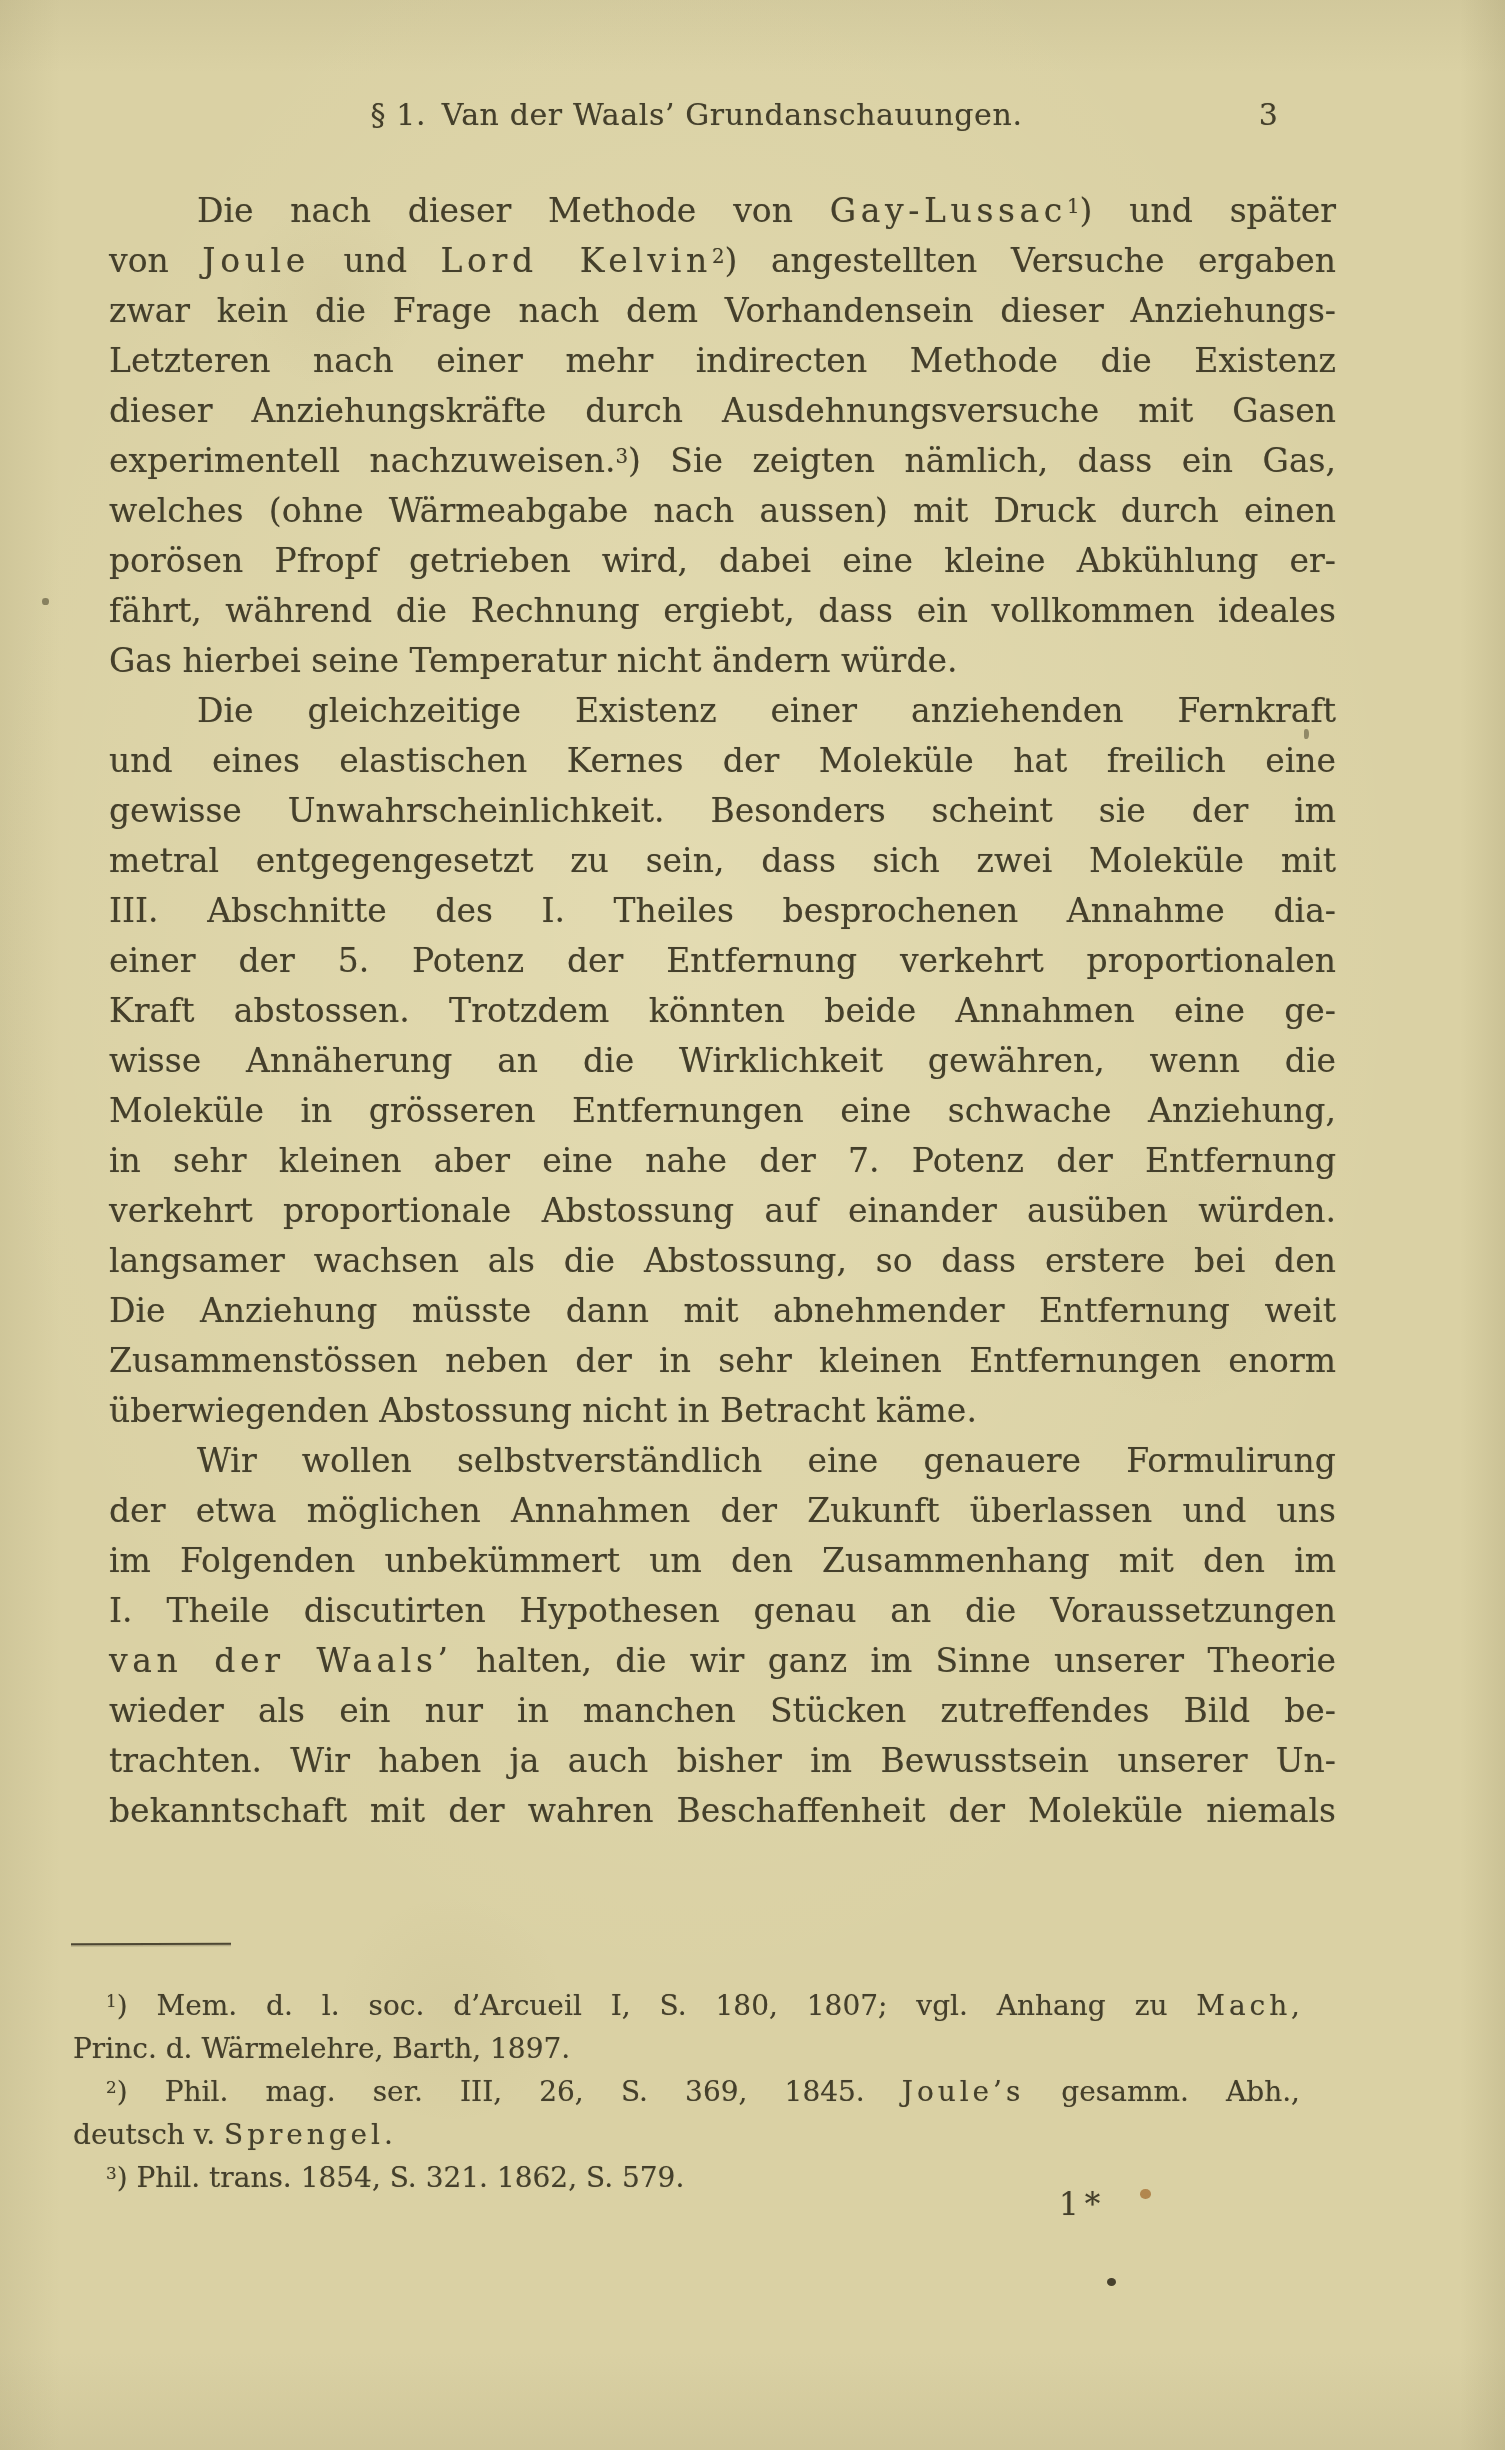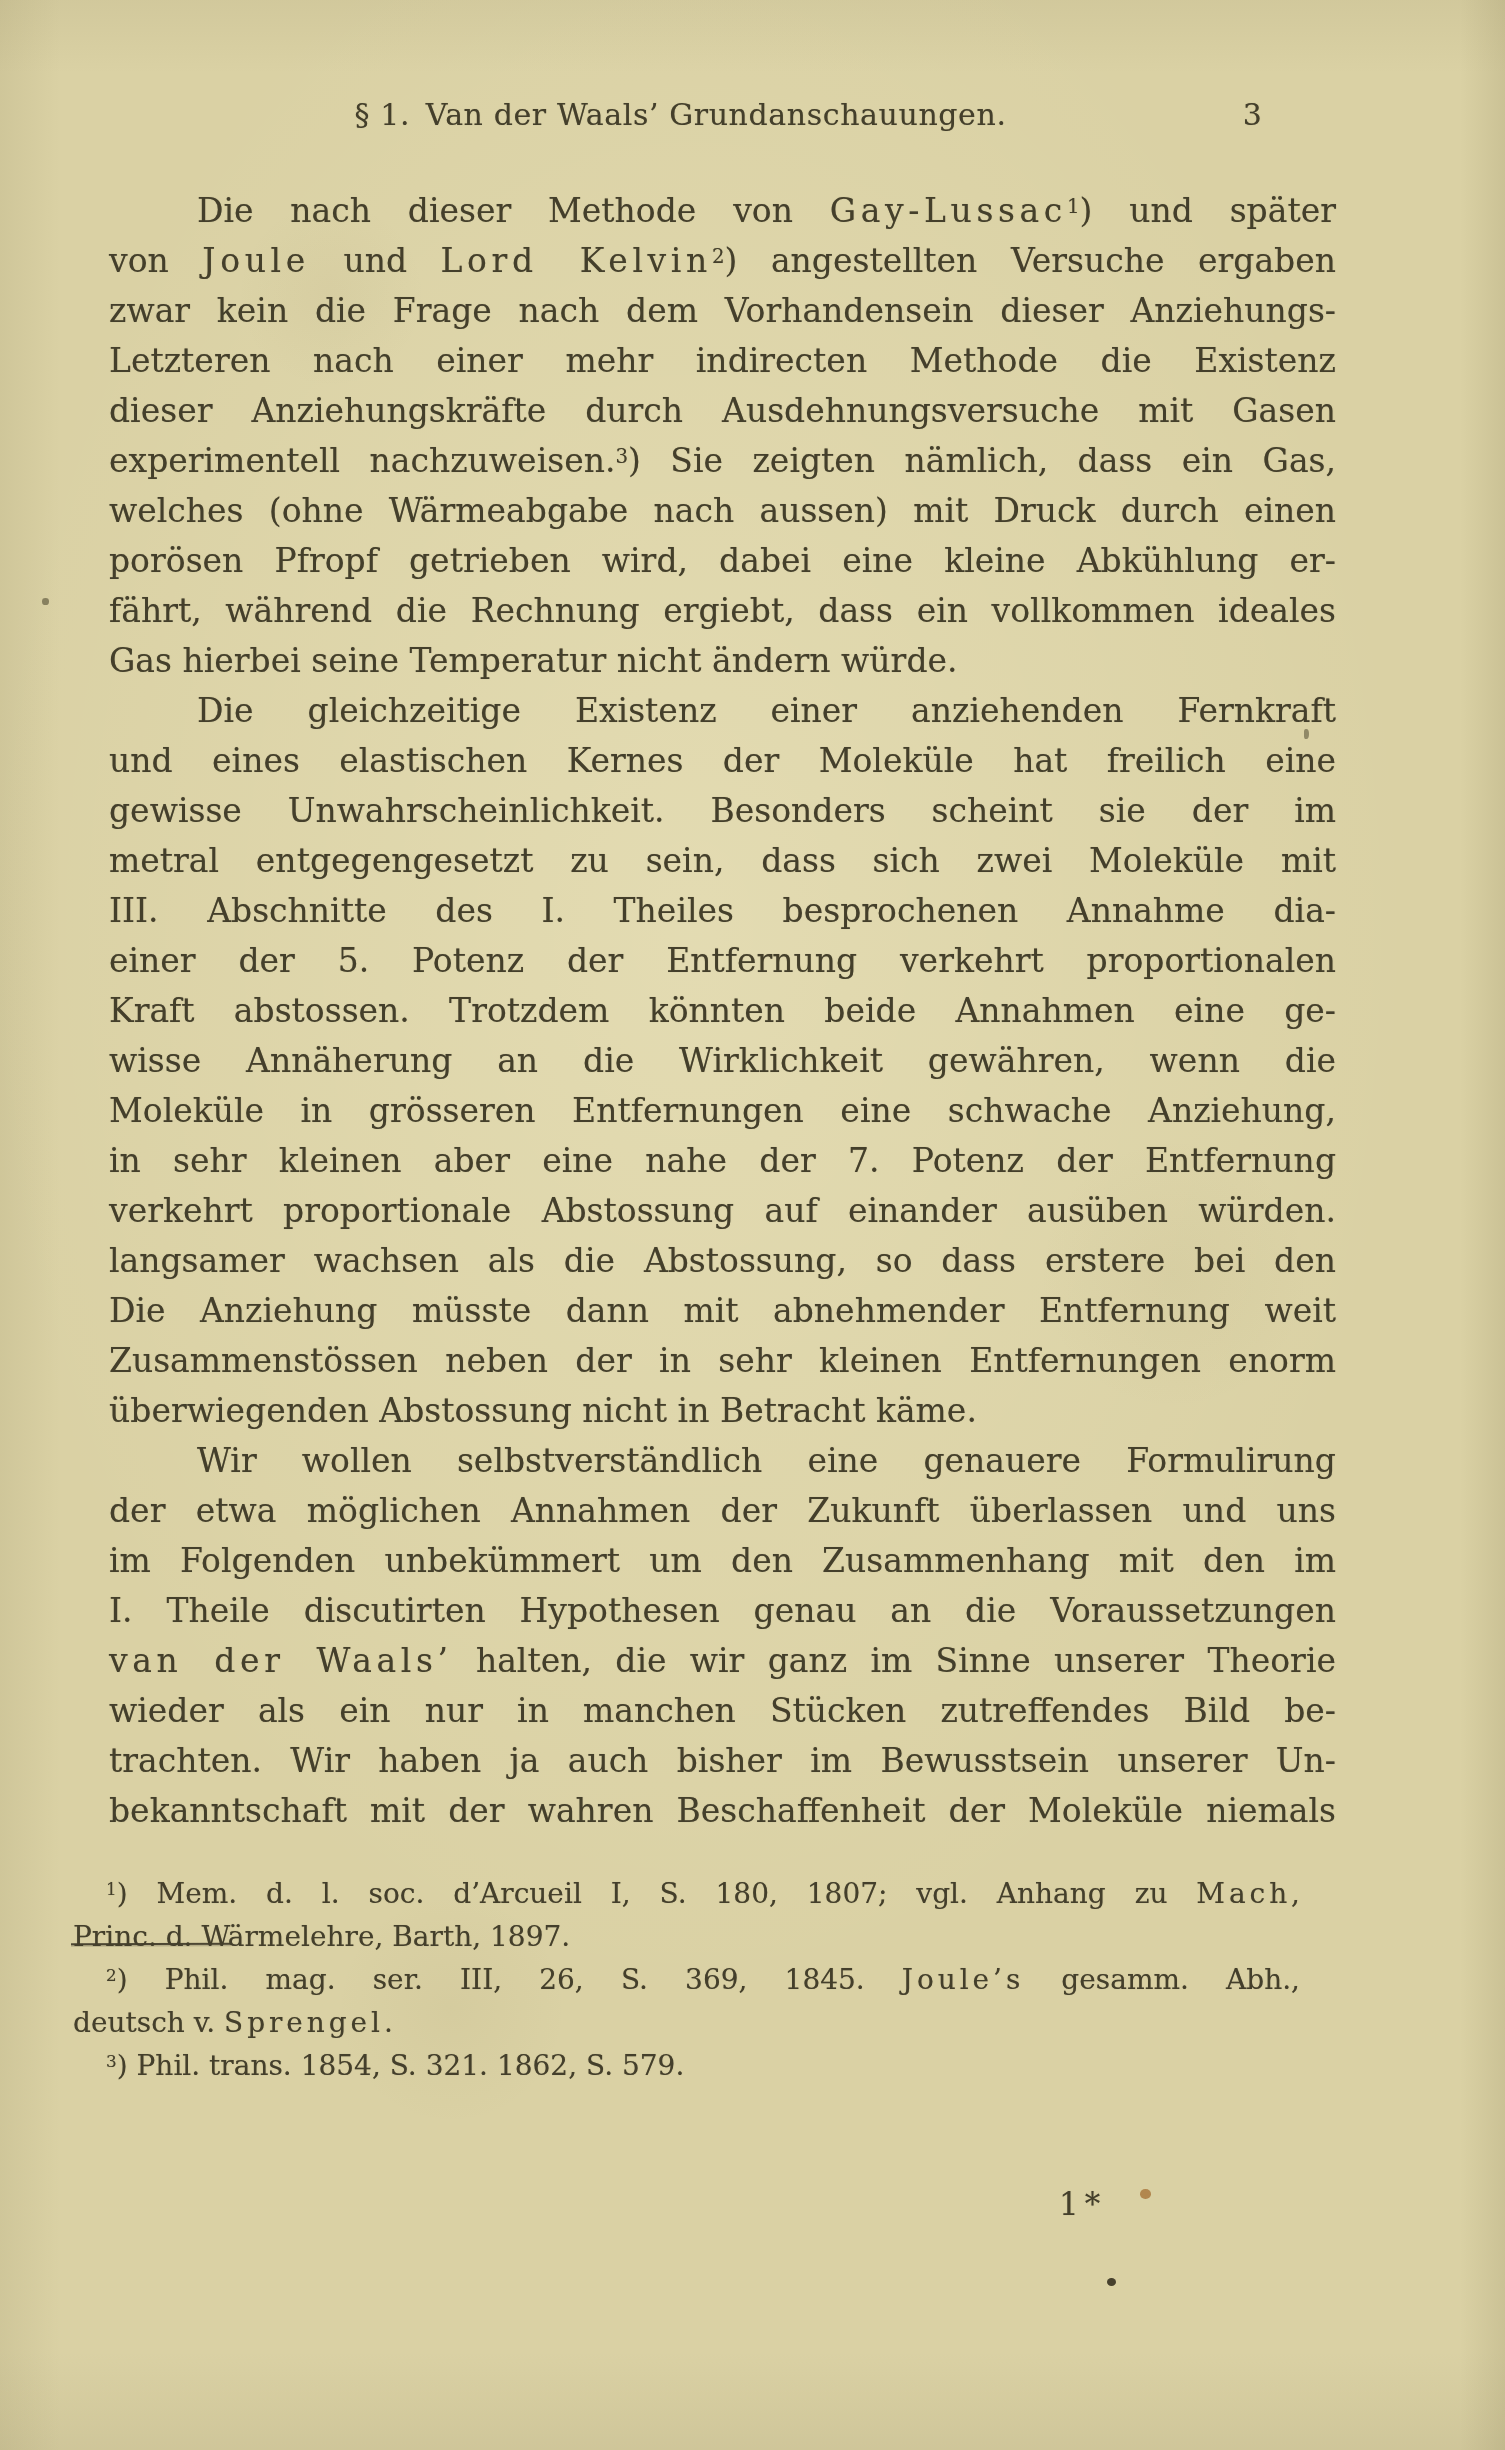--- a/index.html
+++ b/index.html
@@ -27,21 +27,21 @@
     position: absolute; inset: 0;
     background:
       radial-gradient(circle 135px at 22% 12%, rgba(120,105,60,0.05), rgba(120,105,60,0) 70%),
       radial-gradient(circle 195px at 78% 52%, rgba(120,105,60,0.05), rgba(120,105,60,0) 70%),
       radial-gradient(circle 165px at 30% 82%, rgba(120,105,60,0.05), rgba(120,105,60,0) 70%);
     pointer-events: none;
   }
 
   .running-head {
     position: absolute;
-    top: 94px; left: 67px; width: 1227px;
+    top: 94px; left: 83px; width: 1227px;
     height: 42px; line-height: 42px;
     font-size: 30px;
     text-align: center;
     letter-spacing: 0.02em;
   }
   .running-head .pagenum {
     position: absolute; right: 31.5px; top: 0;
   }
 
   .text-block {
@@ -62,21 +62,21 @@
 
   .footnote-rule {
     position: absolute;
     top: 1943px; left: 71px;
     width: 160px; height: 2.2px;
     background: #4d4733;
     box-shadow: 0 1.5px 0 rgba(77,71,51,0.25);
     transform: rotate(-0.25deg);
   }
 
-  .footnotes { top: 1872px; }
+  .footnotes { top: 1984px; }
   .footnotes .line {
     height: 43px; line-height: 43px;
     font-size: 28px;
   }
   .footnotes .line.indent { text-indent: 33px; }
 
   .sperr { letter-spacing: 0.14em; word-spacing: 0.12em; }
 
   sup {
     font-size: 60%;

